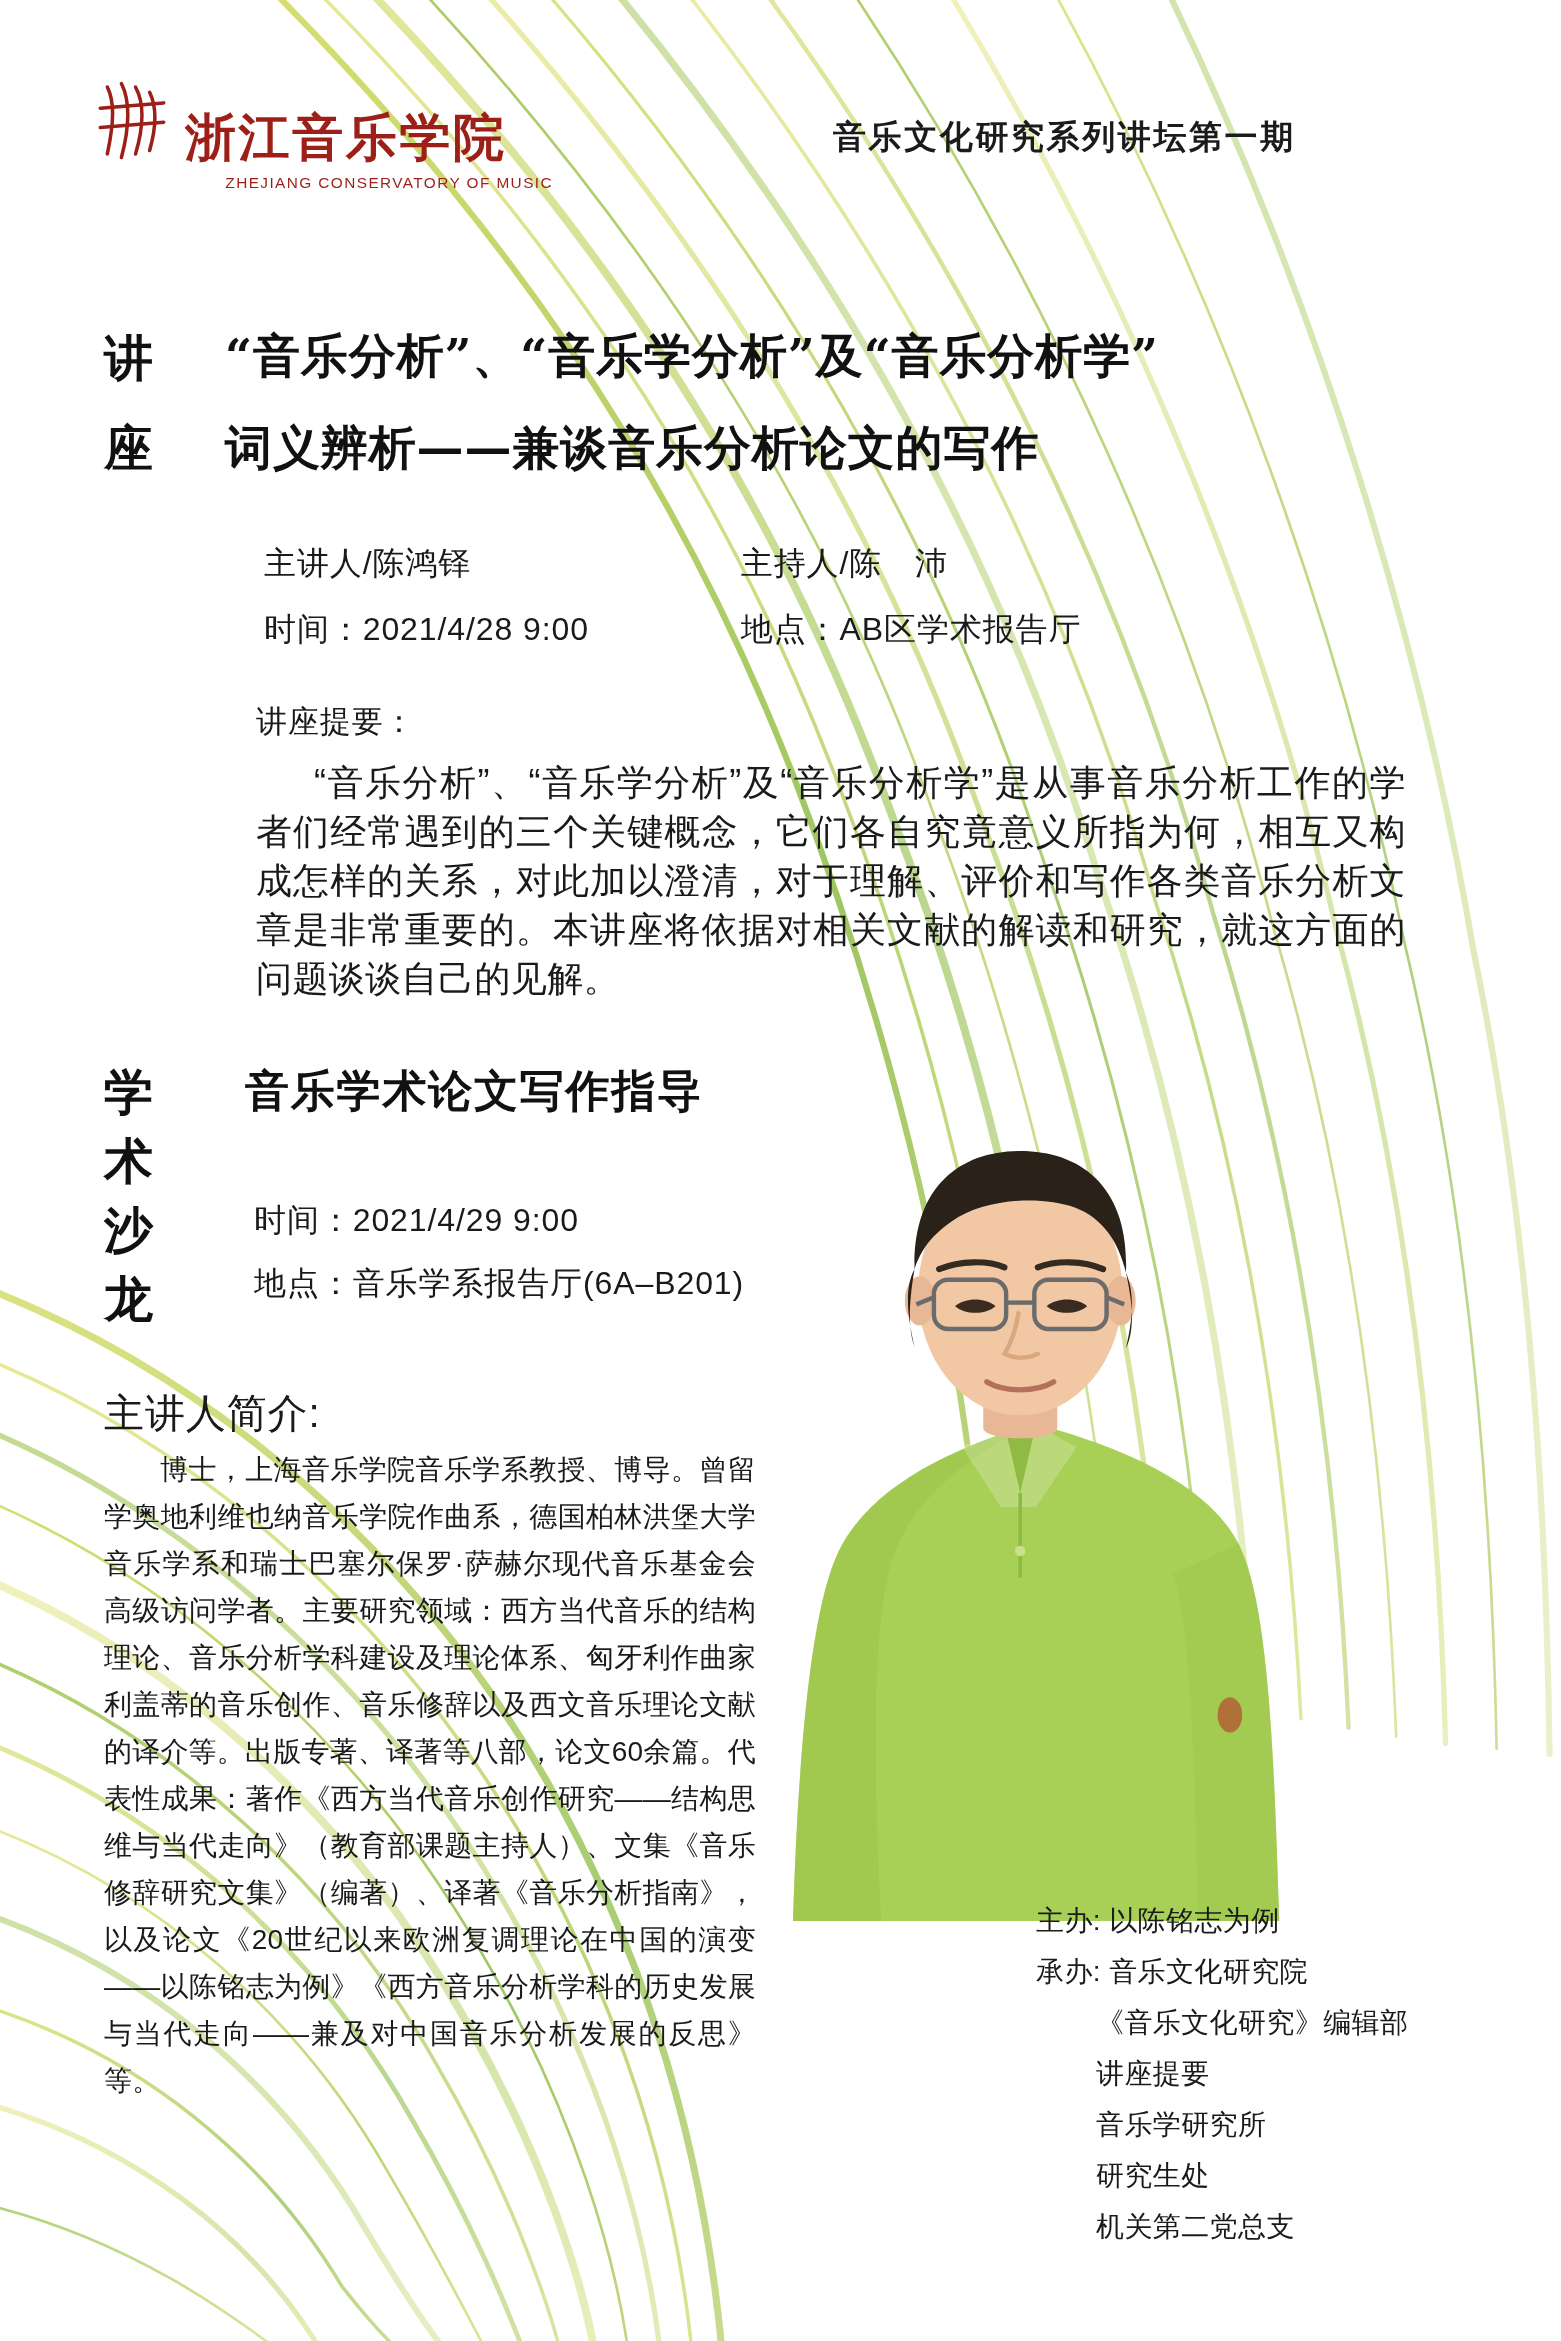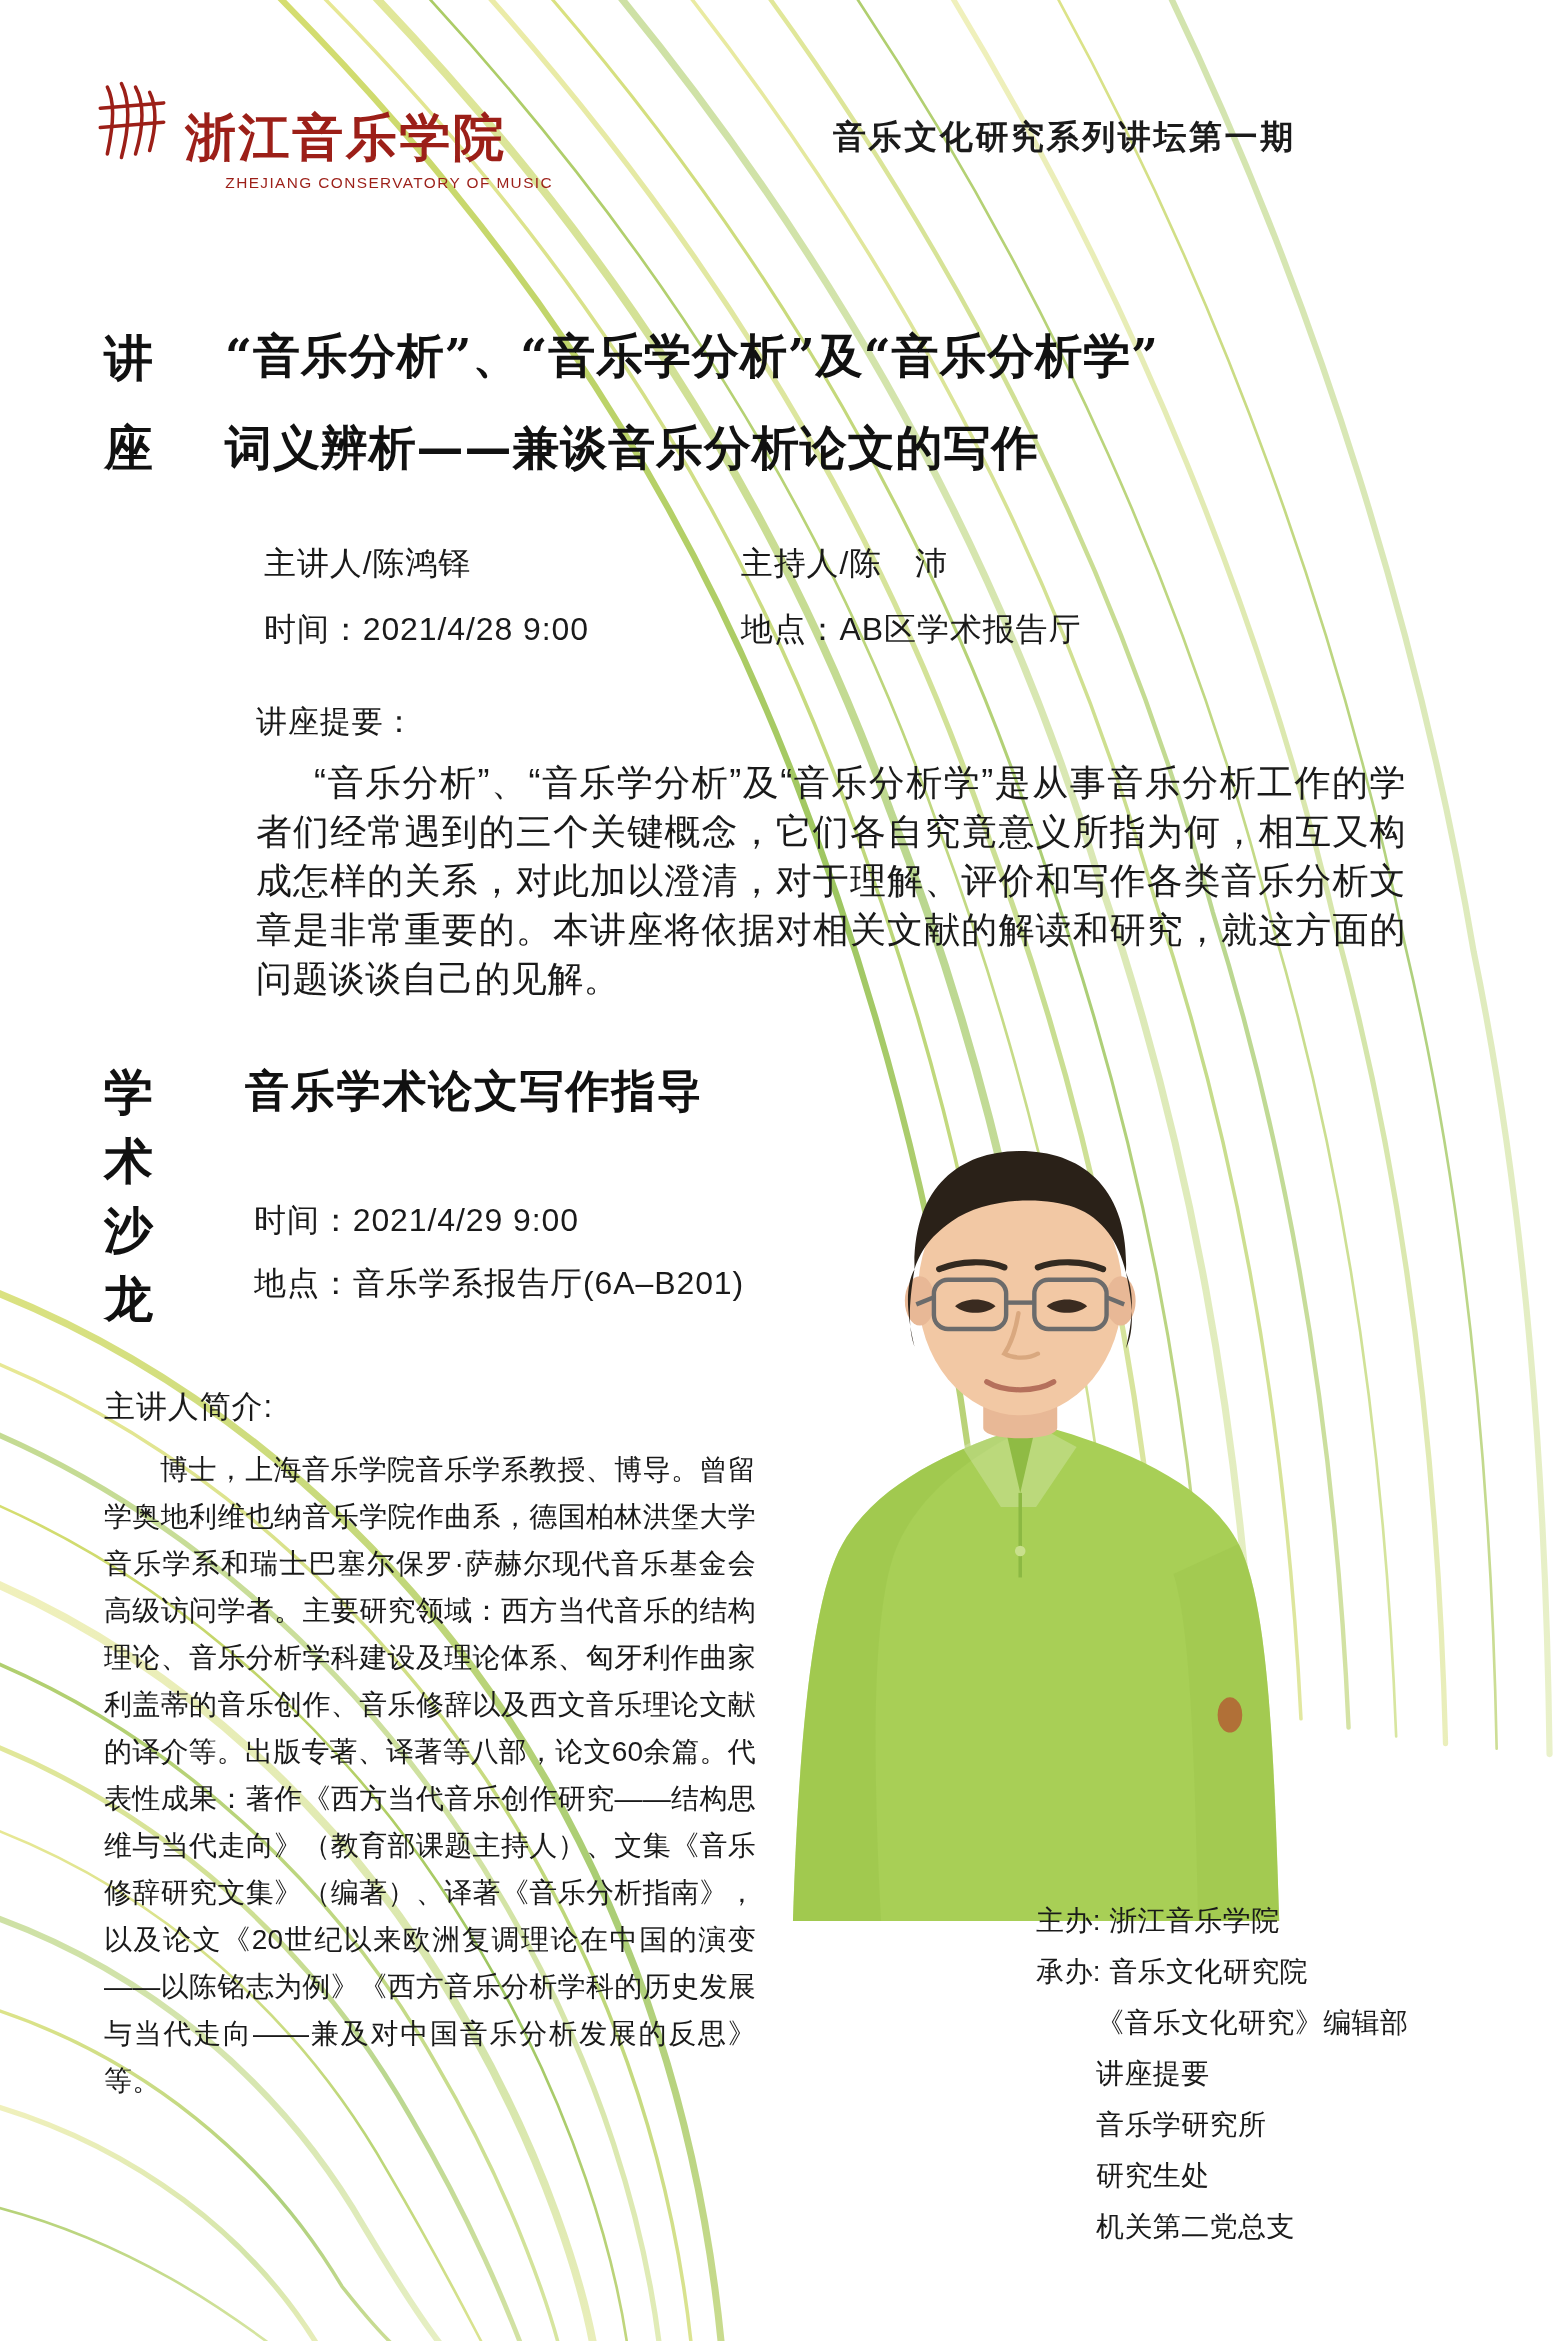--- a/index.html
+++ b/index.html
@@ -156,21 +156,21 @@
     color: #1a1a1a;
     letter-spacing: 0.9px;
   }
   .salon-meta.r1 { top: 1199px; }
   .salon-meta.r2 { top: 1262px; }
 
   
   .bio-label {
     left: 104px;
     top: 1386px;
-    font-size: 31px;
+    font-size: 40px;
     color: #1a1a1a;
     letter-spacing: 0.9px;
   }
   .bio-body {
     left: 104px;
     top: 1446px;
     width: 652px;
     font-size: 28px;
     line-height: 47px;
     color: #1a1a1a;
@@ -348,21 +348,21 @@
       <path d="M556,636 a14,20 0 1,0 0.1,0" fill="#c0392b"></path>
 
       <path d="M566,462 C600,530 606,700 612,890 L520,890 C516,712 512,560 492,496 Z" fill="#9bc44b" opacity="0.4"></path>
     </svg>
   </div>
 
   <div class="layer bio-label">主讲人简介:</div>
   <div class="layer bio-body">博士，上海音乐学院音乐学系教授、博导。曾留学奥地利维也纳音乐学院作曲系，德国柏林洪堡大学音乐学系和瑞士巴塞尔保罗·萨赫尔现代音乐基金会高级访问学者。主要研究领域：西方当代音乐的结构理论、音乐分析学科建设及理论体系、匈牙利作曲家利盖蒂的音乐创作、音乐修辞以及西文音乐理论文献的译介等。出版专著、译著等八部，论文60余篇。代表性成果：著作《西方当代音乐创作研究——结构思维与当代走向》（教育部课题主持人）、文集《音乐修辞研究文集》（编著）、译著《音乐分析指南》，以及论文《20世纪以来欧洲复调理论在中国的演变——以陈铭志为例》《西方音乐分析学科的历史发展与当代走向——兼及对中国音乐分析发展的反思》等。</div>
 
   <div class="layer org-block">
-    <div class="org-line">主办: 浙江音乐学院</div>
+    <div class="org-line">主办: 以陈铭志为例</div>
     <div class="org-line">承办: 音乐文化研究院</div>
     <div class="org-line indent">《音乐文化研究》编辑部</div>
     <div class="org-line indent">讲座提要</div>
     <div class="org-line indent">音乐学研究所</div>
     <div class="org-line indent">研究生处</div>
     <div class="org-line indent">机关第二党总支</div>
   </div>
 
 </div>
 

